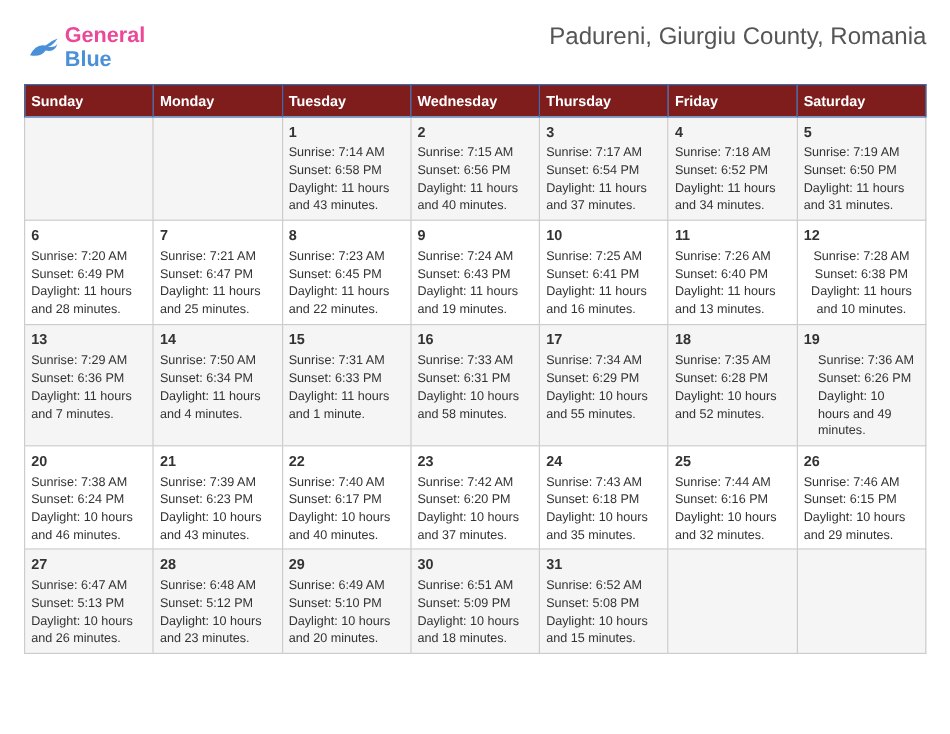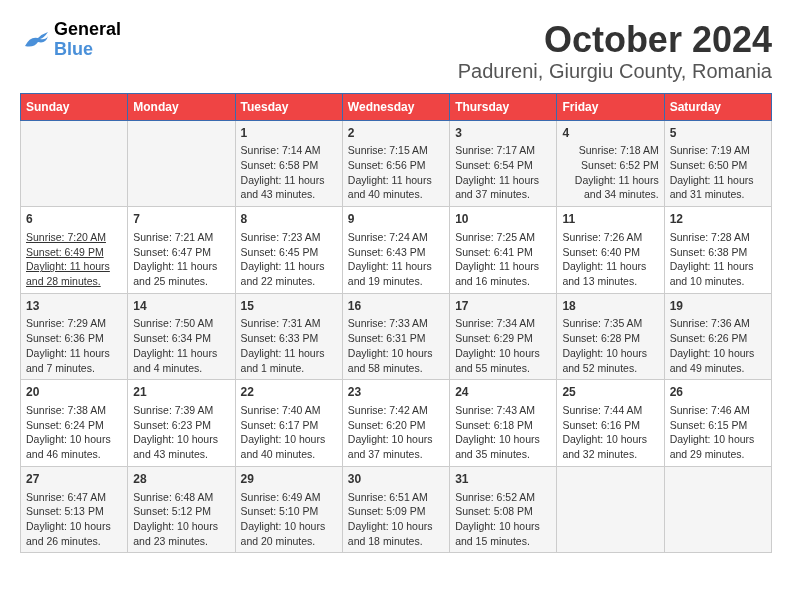--- a/index.html
+++ b/index.html
@@ -21,21 +21,21 @@
       align-items: center;
       gap: 4px;
     }
     .logo-text {
       font-size: 18px;
       font-weight: bold;
       color: #333;
       line-height: 1.1;
     }
     .logo-text span {
-      color: #000000;
+      color: #ec4899;
     }
     .logo-bird {
       width: 30px;
       height: 24px;
     }
     .title-block {
       text-align: right;
     }
     .month-title {
       font-size: 36px;
@@ -46,21 +46,21 @@
     .subtitle {
       font-size: 20px;
       color: #555;
     }
     table {
       width: 100%;
       border-collapse: collapse;
       font-size: 11px;
     }
     thead tr th {
-      background-color: #ef4444;
+      background-color: #7f1d1d;
       color: #fff;
       padding: 6px 5px;
       text-align: left;
       font-size: 12px;
       font-weight: bold;
       border: 1px solid #3a6aaf;
     }
     tbody tr td {
       border: 1px solid #ccc;
       vertical-align: top;
@@ -96,21 +96,20 @@
       <svg viewBox="0 0 30 24" xmlns="http://www.w3.org/2000/svg">
         <path d="M5,18 Q10,8 18,10 Q22,6 28,4 Q24,10 20,11 Q26,12 28,8 Q26,16 18,14 Q14,20 5,18Z" fill="#4a90d9"></path>
       </svg>
     </div>
     <div class="logo-text">
       <div><span>General</span></div>
       <div><span style="color:#4a90d9">Blue</span></div>
     </div>
   </div>
   <div class="title-block">
-    <div class="month-title">October 2024</div>
     <div class="subtitle">Padureni, Giurgiu County, Romania</div>
   </div>
 </div>
 
 <table>
   <thead>
     <tr>
         <th>Sunday</th>
         <th>Monday</th>
         <th>Tuesday</th>
@@ -137,35 +136,35 @@
 Daylight: 11 hours and 40 minutes.</div>
         </td>
         <td>
           <span class="day-number">3</span>
           <div class="cell-content" style="white-space: pre-line;">Sunrise: 7:17 AM
 Sunset: 6:54 PM
 Daylight: 11 hours and 37 minutes.</div>
         </td>
         <td>
           <span class="day-number">4</span>
-          <div class="cell-content" style="white-space: pre-line; text-align: right;">Sunrise: 7:18 AM
+          <div class="cell-content" style="white-space: pre-line;">Sunrise: 7:18 AM
 Sunset: 6:52 PM
 Daylight: 11 hours and 34 minutes.</div>
         </td>
         <td>
           <span class="day-number">5</span>
           <div class="cell-content" style="white-space: pre-line;">Sunrise: 7:19 AM
 Sunset: 6:50 PM
 Daylight: 11 hours and 31 minutes.</div>
         </td>
       </tr>
       <tr>
         <td>
           <span class="day-number">6</span>
-          <div class="cell-content" style="white-space: pre-line; text-decoration: underline;">Sunrise: 7:20 AM
+          <div class="cell-content" style="white-space: pre-line;">Sunrise: 7:20 AM
 Sunset: 6:49 PM
 Daylight: 11 hours and 28 minutes.</div>
         </td>
         <td>
           <span class="day-number">7</span>
           <div class="cell-content" style="white-space: pre-line;">Sunrise: 7:21 AM
 Sunset: 6:47 PM
 Daylight: 11 hours and 25 minutes.</div>
         </td>
         <td>
@@ -187,21 +186,21 @@
 Daylight: 11 hours and 16 minutes.</div>
         </td>
         <td>
           <span class="day-number">11</span>
           <div class="cell-content" style="white-space: pre-line;">Sunrise: 7:26 AM
 Sunset: 6:40 PM
 Daylight: 11 hours and 13 minutes.</div>
         </td>
         <td>
           <span class="day-number">12</span>
-          <div class="cell-content" style="white-space: pre-line;">Sunrise: 7:28 AM
+          <div class="cell-content" style="white-space: pre-line; text-align: center;">Sunrise: 7:28 AM
 Sunset: 6:38 PM
 Daylight: 11 hours and 10 minutes.</div>
         </td>
       </tr>
       <tr>
         <td>
           <span class="day-number">13</span>
           <div class="cell-content" style="white-space: pre-line;">Sunrise: 7:29 AM
 Sunset: 6:36 PM
 Daylight: 11 hours and 7 minutes.</div>
@@ -231,21 +230,21 @@
 Daylight: 10 hours and 55 minutes.</div>
         </td>
         <td>
           <span class="day-number">18</span>
           <div class="cell-content" style="white-space: pre-line;">Sunrise: 7:35 AM
 Sunset: 6:28 PM
 Daylight: 10 hours and 52 minutes.</div>
         </td>
         <td>
           <span class="day-number">19</span>
-          <div class="cell-content" style="white-space: pre-line;">Sunrise: 7:36 AM
+          <div class="cell-content" style="white-space: pre-line; margin-left: 12px;">Sunrise: 7:36 AM
 Sunset: 6:26 PM
 Daylight: 10 hours and 49 minutes.</div>
         </td>
       </tr>
       <tr>
         <td>
           <span class="day-number">20</span>
           <div class="cell-content" style="white-space: pre-line;">Sunrise: 7:38 AM
 Sunset: 6:24 PM
 Daylight: 10 hours and 46 minutes.</div>

